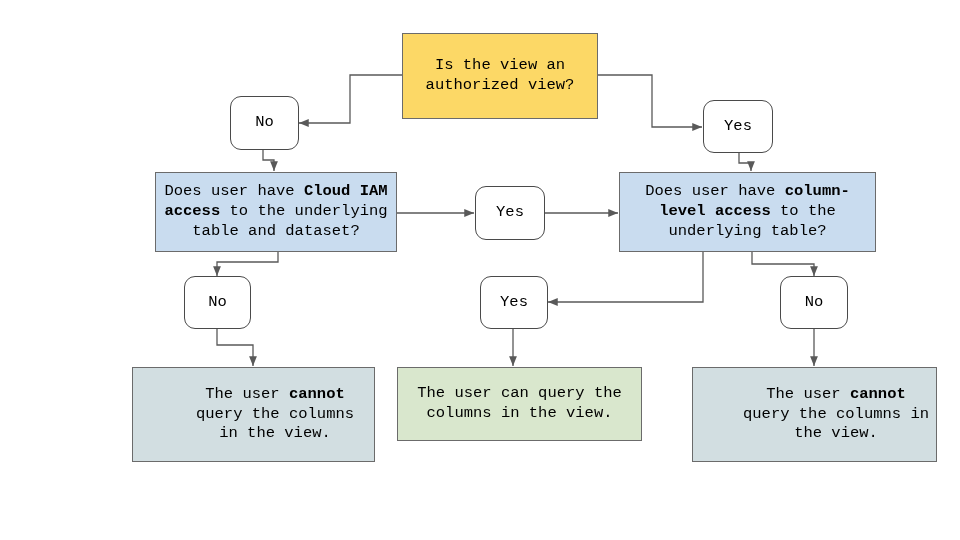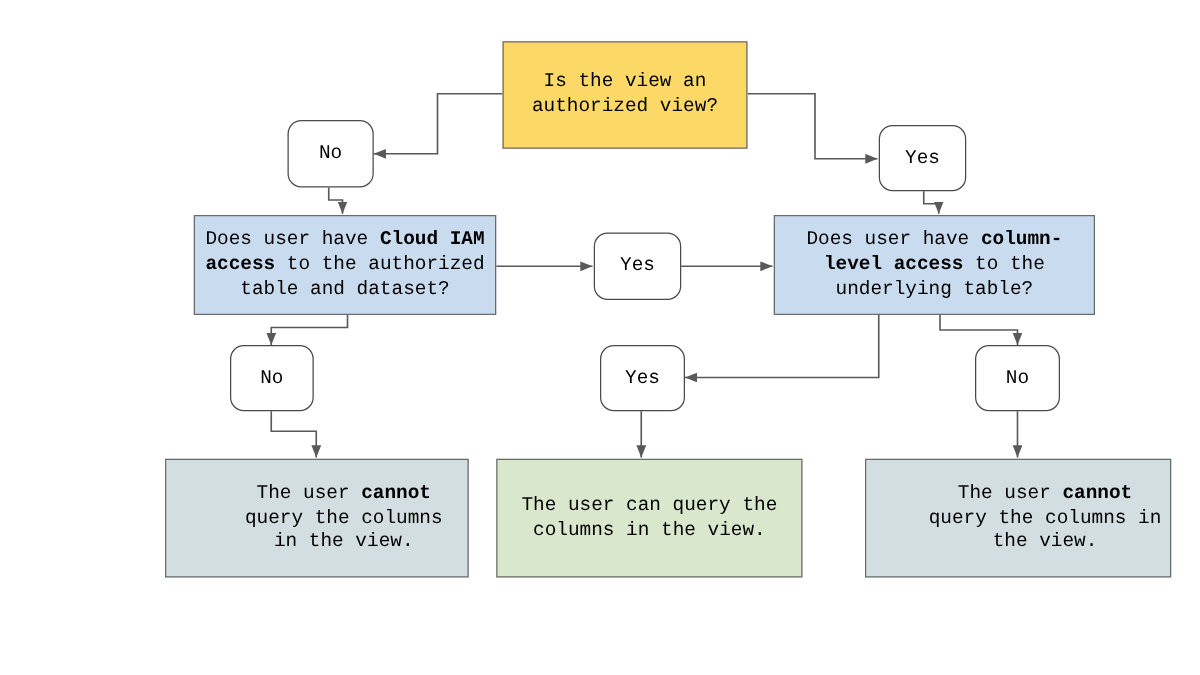--- a/index.html
+++ b/index.html
@@ -115,21 +115,21 @@
 
   <div class="node yn" style="left:190px; top:96px; width:69px; height:54px;">
     <span class="txt">No</span>
   </div>
 
   <div class="node yn" style="left:663px; top:100px; width:70px; height:53px;">
     <span class="txt">Yes</span>
   </div>
 
   <div class="node decision" style="left:115px; top:172px; width:242px; height:80px;">
-    <span class="txt"><span>Does user have </span><b>Cloud IAM access</b><span> to the authorized table and dataset?</span></span>
+    <span class="txt"><span>Does user have </span><b>Cloud IAM access</b><span> to the underlying table and dataset?</span></span>
   </div>
 
   <div class="node yn" style="left:435px; top:186px; width:70px; height:54px;">
     <span class="txt">Yes</span>
   </div>
 
   <div class="node decision" style="left:579px; top:172px; width:257px; height:80px;justify-content:flex-end;">
     <span class="txt"><span>Does user have </span><b>column-level access</b><span> to the underlying table?</span></span>
   </div>
 
@@ -142,21 +142,21 @@
   </div>
 
   <div class="node yn" style="left:740px; top:276px; width:68px; height:53px;">
     <span class="txt">No</span>
   </div>
 
   <div class="node terminal-gray" style="left:92px; top:367px; width:243px; height:95px;">
     <span class="txt"><span>The user </span><b>cannot</b><span> query the columns in the view.</span></span>
   </div>
 
-  <div class="node terminal-green" style="left:357px; top:367px; width:245px; height:95px;">
+  <div class="node terminal-green" style="left:357px; top:367px; width:245px; height:74px;">
     <span class="txt"><span>The user can query the columns in the view.</span></span>
   </div>
 
   <div class="node terminal-gray" style="left:652px; top:367px; width:245px; height:95px;">
     <span class="txt"><span>The user </span><b>cannot</b><span> query the columns in the view.</span></span>
   </div>
 
 </div>
 
 </body></html>

